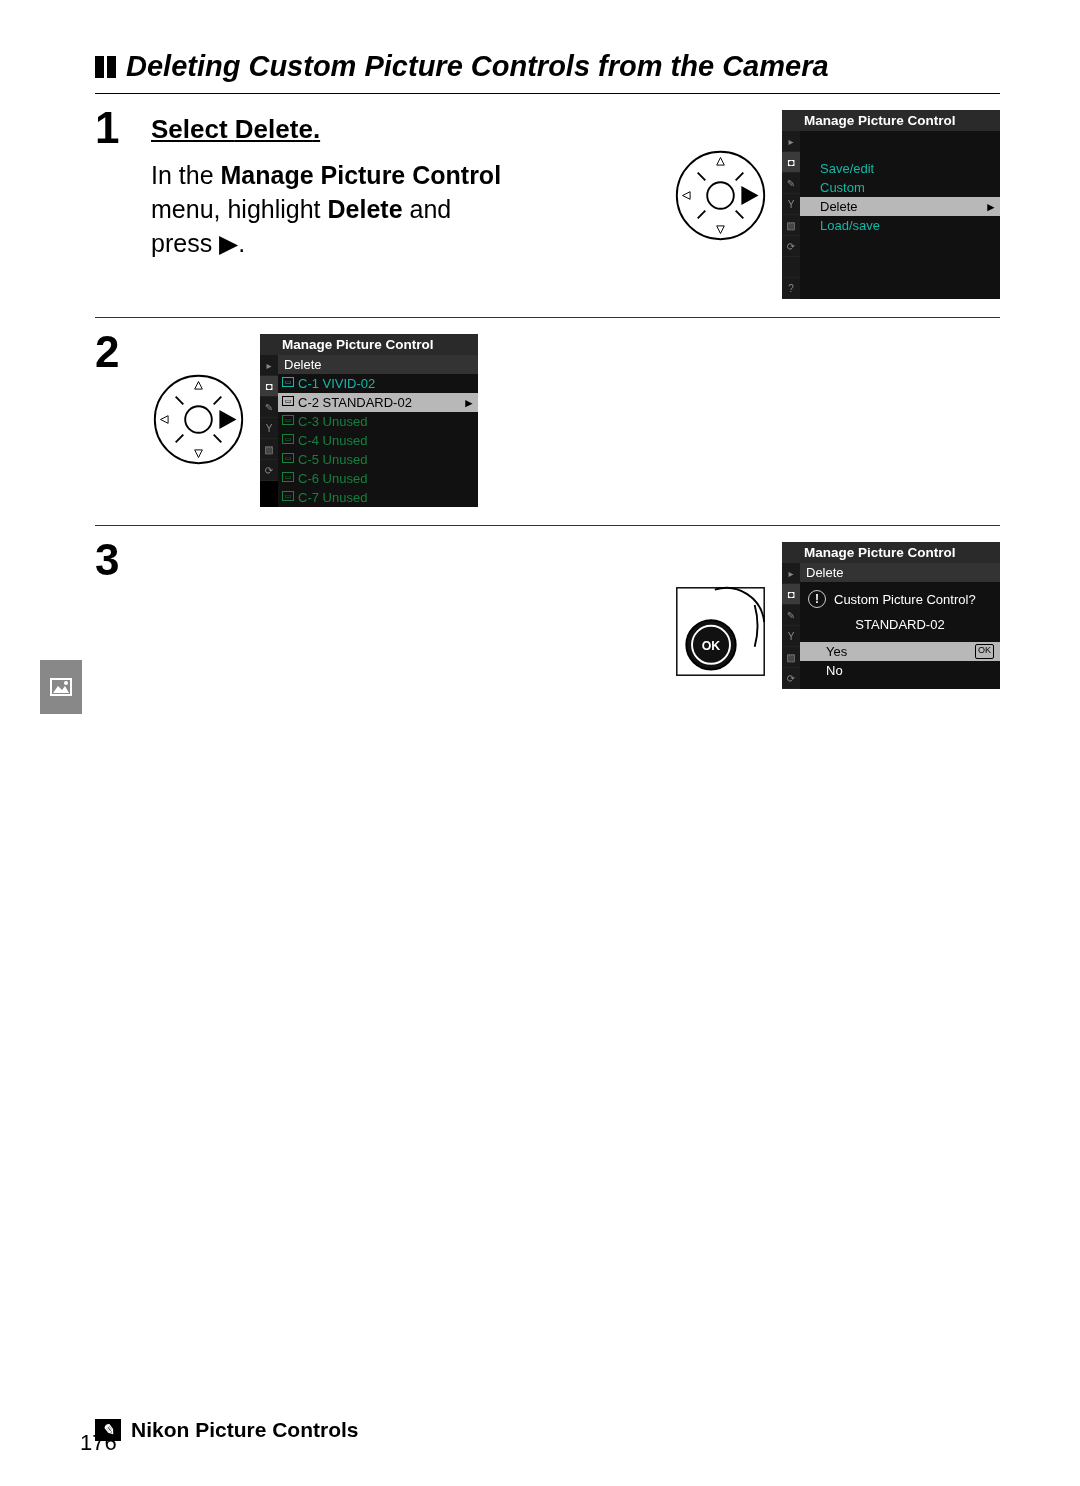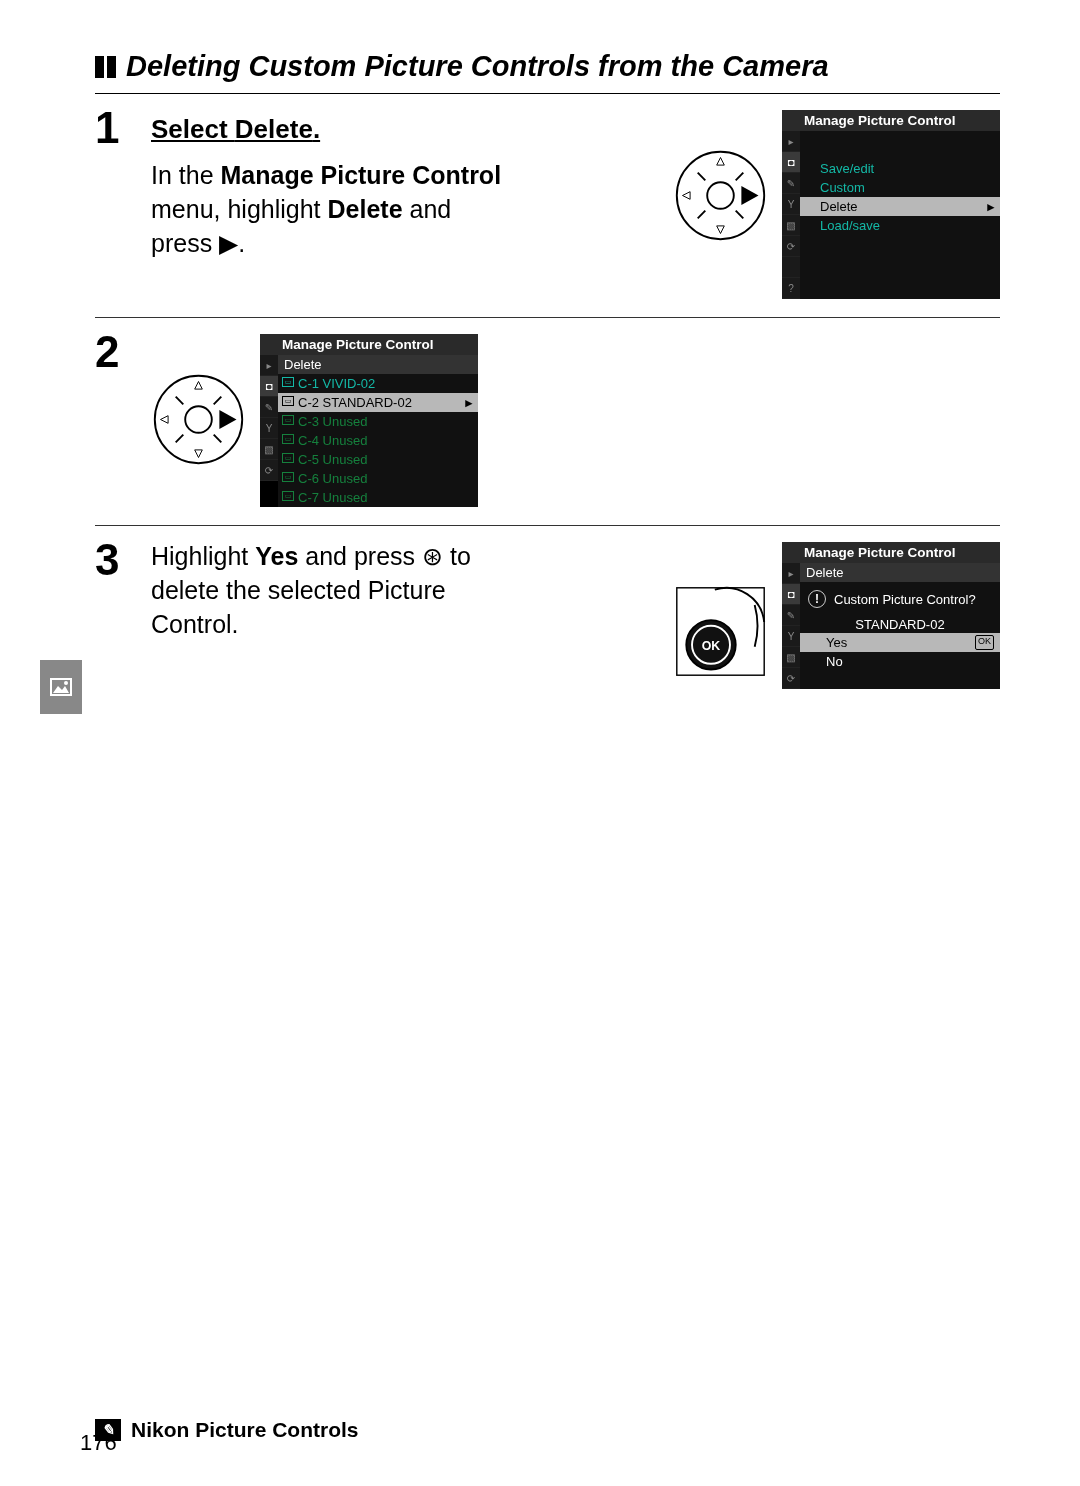--- a/index.html
+++ b/index.html
@@ -149,21 +149,21 @@
     padding: 10px 6px 4px 34px;
     position:relative;
     font-size:13px;
   }
   .cam-confirm .excl {
     position:absolute; left:8px; top:8px;
     width:18px; height:18px; border:1.5px solid #ccc; border-radius:50%;
     display:flex; align-items:center; justify-content:center;
     font-weight:700; font-size:12px;
   }
-  .cam-confirm-name { text-align:center; padding:6px 0 1px; font-size:13px; }
+  .cam-confirm-name { text-align:center; padding:6px 0 10px; font-size:13px; }
   .cam-yesno .row { display:flex; justify-content:space-between; padding:2px 6px 2px 26px; font-size:13px; }
   .cam-yesno .row.sel { background:#b8b8b8; color:#000; }
   .ok-badge {
     border:1px solid #000; font-size:9px; padding:0 2px; border-radius:2px;
     background:#b8b8b8; color:#000;
   }
   
   .margin-tab {
     position: absolute;
     left: 40px; top: 660px;
@@ -308,23 +308,20 @@
           </div>
         </div>
       </div>
     </div>
   </div>
   <hr class="thin">
 
   <div class="step">
     <div class="step-num">3</div>
     <div class="step-body">
-      <div class="step-text">
-        <span>Highlight </span><b>Yes</b><span> and press </span><span>⊛</span><span> to delete the selected Picture Control.</span>
-      </div>
     </div>
     <div class="step-media">
       <div class="ok-art">
         <svg viewBox="0 0 100 100">
           <rect x="4" y="4" width="92" height="92" fill="none" stroke="#000" stroke-width="1.5"></rect>
           <path d="M 44 6 A 40 40 0 0 1 96 40" fill="none" stroke="#000" stroke-width="2"></path>
           <path d="M 86 22 Q 92 44 86 66" fill="none" stroke="#000" stroke-width="2"></path>
           <circle cx="40" cy="64" r="26" fill="#111" stroke="#000" stroke-width="2"></circle>
           <circle cx="40" cy="64" r="20" fill="none" stroke="#fff" stroke-width="2"></circle>
           <text x="40" y="69" text-anchor="middle" font-size="13" font-weight="700" fill="#fff">OK</text>

